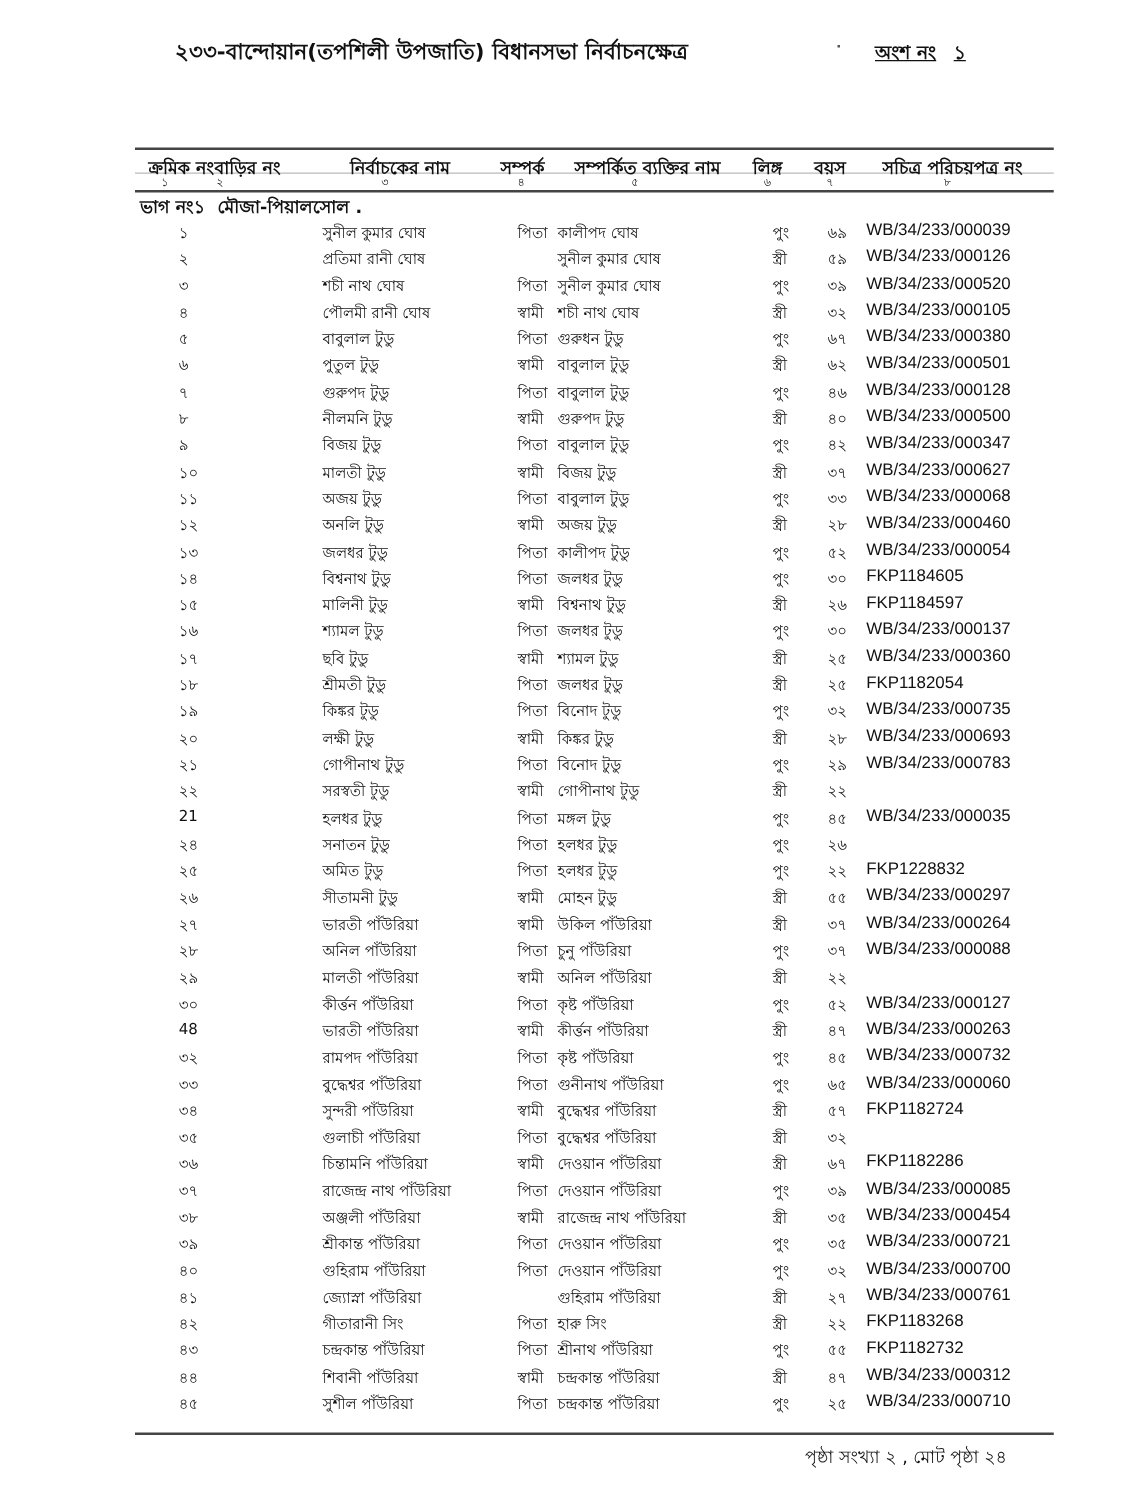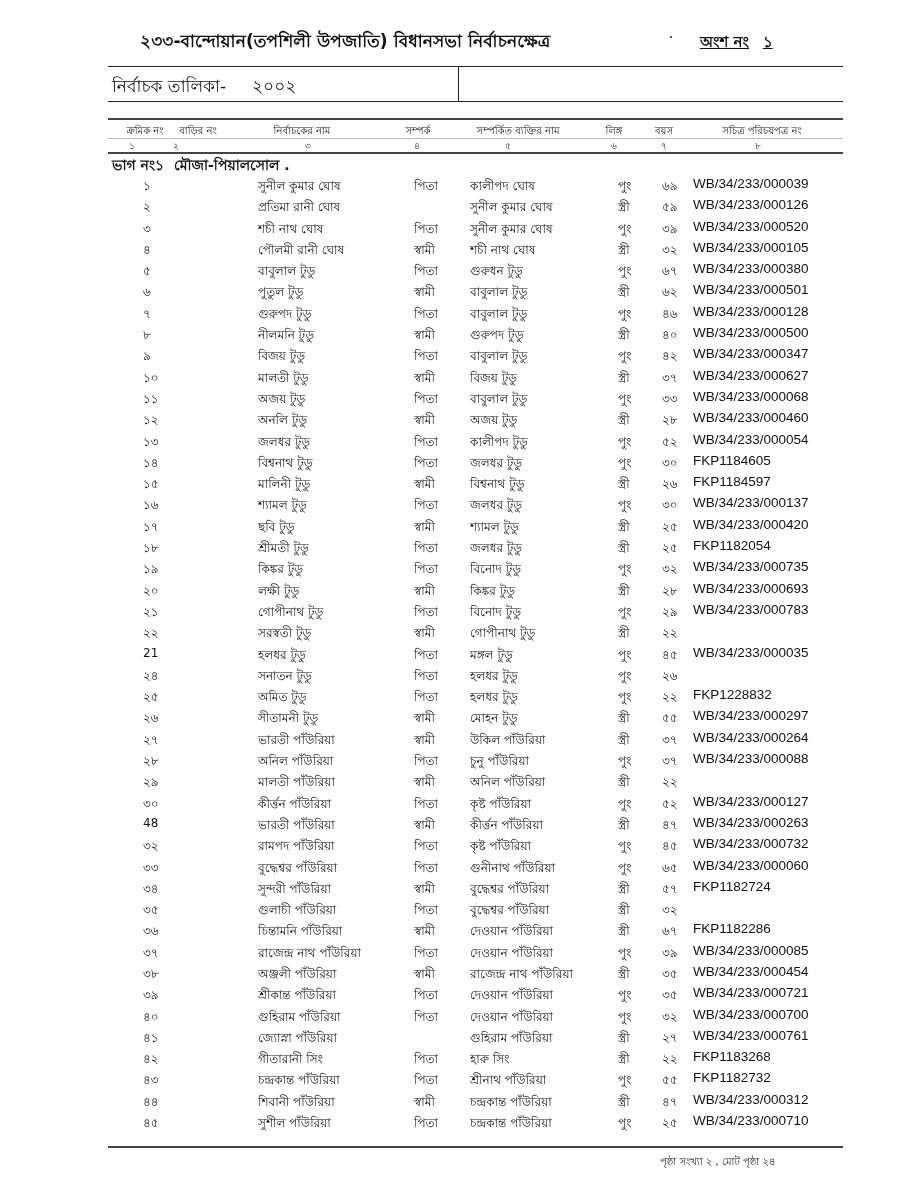--- a/index.html
+++ b/index.html
@@ -77,23 +77,24 @@
     }
     .col-header .sep {
       position: absolute;
       left: 0; top: 18px;
       width: 735px; height: 1px;
       background: #bbb;
     }
     .hdr {
       position: absolute;
       top: 3px;
-      font-size: 10px;
+      font-size: 14px;
       white-space: nowrap;
       transform: translateX(-50%);
+      font-weight: bold;
     }
     .hdr-num {
       position: absolute;
       top: 19px;
       font-size: 9px;
       transform: translateX(-50%);
     }
     .section-label {
       position: absolute;
       left: 112px;
@@ -116,21 +117,21 @@
       font-size: 12px;
     }
     .cell {
       position: absolute;
       top: 2px;
       white-space: nowrap;
     }
     .c-sl { left: 143px; width: 20px; text-align: left; }
     .c-name { left: 258px; }
     .c-rel { left: 414px; }
-    .c-relname { left: 470px; }
+    .c-relname { left: 446px; }
     .c-sex { left: 618px; }
     .c-age { left: 662px; }
     .c-epic {
       left: 693px;
       font-family: "Liberation Sans", sans-serif;
       font-size: 13.5px;
       top: 1px;
     }
 
     .footer-line {
@@ -143,49 +144,43 @@
     }
     .footer-note {
       position: absolute;
       left: 108px;
       top: 1153px;
       font-size: 8px;
       white-space: nowrap;
     }
     .footer-page {
       position: absolute;
-      left: 660px;
+      left: 644px;
       top: 1154px;
-      font-size: 10px;
+      font-size: 14px;
       white-space: nowrap;
     }
   </style>
 </head>
 <body>
 
 <div class="page">
 
   <div class="top-title">২৩৩-বান্দোয়ান(তপশিলী উপজাতি)  বিধানসভা নির্বাচনক্ষেত্র</div>
   <div class="dot-mark"></div>
   <div class="part-label">
     <span>অংশ নং</span><span class="num">১</span>
   </div>
 
-  <div class="list-box">
-    <div class="list-title">
-      <span>নির্বাচক তালিকা-</span><span class="year">২০০২</span>
-    </div>
-    <div class="divider"></div>
-  </div>
 
   <div class="col-header">
     <div class="sep"></div>
     <span class="hdr" style="left:37px">ক্রমিক নং</span>
     <span class="hdr" style="left:90px">বাড়ির নং</span>
-    <span class="hdr" style="left:194px">নির্বাচকের নাম</span>
+    <span class="hdr" style="left:212px">নির্বাচকের নাম</span>
     <span class="hdr" style="left:310px">সম্পর্ক</span>
     <span class="hdr" style="left:410px">সম্পর্কিত ব্যক্তির নাম</span>
     <span class="hdr" style="left:506px">লিঙ্গ</span>
     <span class="hdr" style="left:556px">বয়স</span>
     <span class="hdr" style="left:654px">সচিত্র পরিচয়পত্র নং</span>
 
     <span class="hdr-num" style="left:24px">১</span>
     <span class="hdr-num" style="left:68px">২</span>
     <span class="hdr-num" style="left:200px">৩</span>
     <span class="hdr-num" style="left:309px">৪</span>
@@ -344,21 +339,21 @@
         <span class="cell c-age">৩০</span>
         <span class="cell c-epic">WB/34/233/000137</span>
       </div>
       <div class="row">
         <span class="cell c-sl">১৭</span>
         <span class="cell c-name">ছবি টুডু</span>
         <span class="cell c-rel">স্বামী</span>
         <span class="cell c-relname">শ্যামল টুডু</span>
         <span class="cell c-sex">স্ত্রী</span>
         <span class="cell c-age">২৫</span>
-        <span class="cell c-epic">WB/34/233/000420</span>
+        <span class="cell c-epic">WB/34/233/000360</span>
       </div>
       <div class="row">
         <span class="cell c-sl">১৮</span>
         <span class="cell c-name">শ্রীমতী টুডু</span>
         <span class="cell c-rel">পিতা</span>
         <span class="cell c-relname">জলধর টুডু</span>
         <span class="cell c-sex">স্ত্রী</span>
         <span class="cell c-age">২৫</span>
         <span class="cell c-epic">FKP1182054</span>
       </div>

